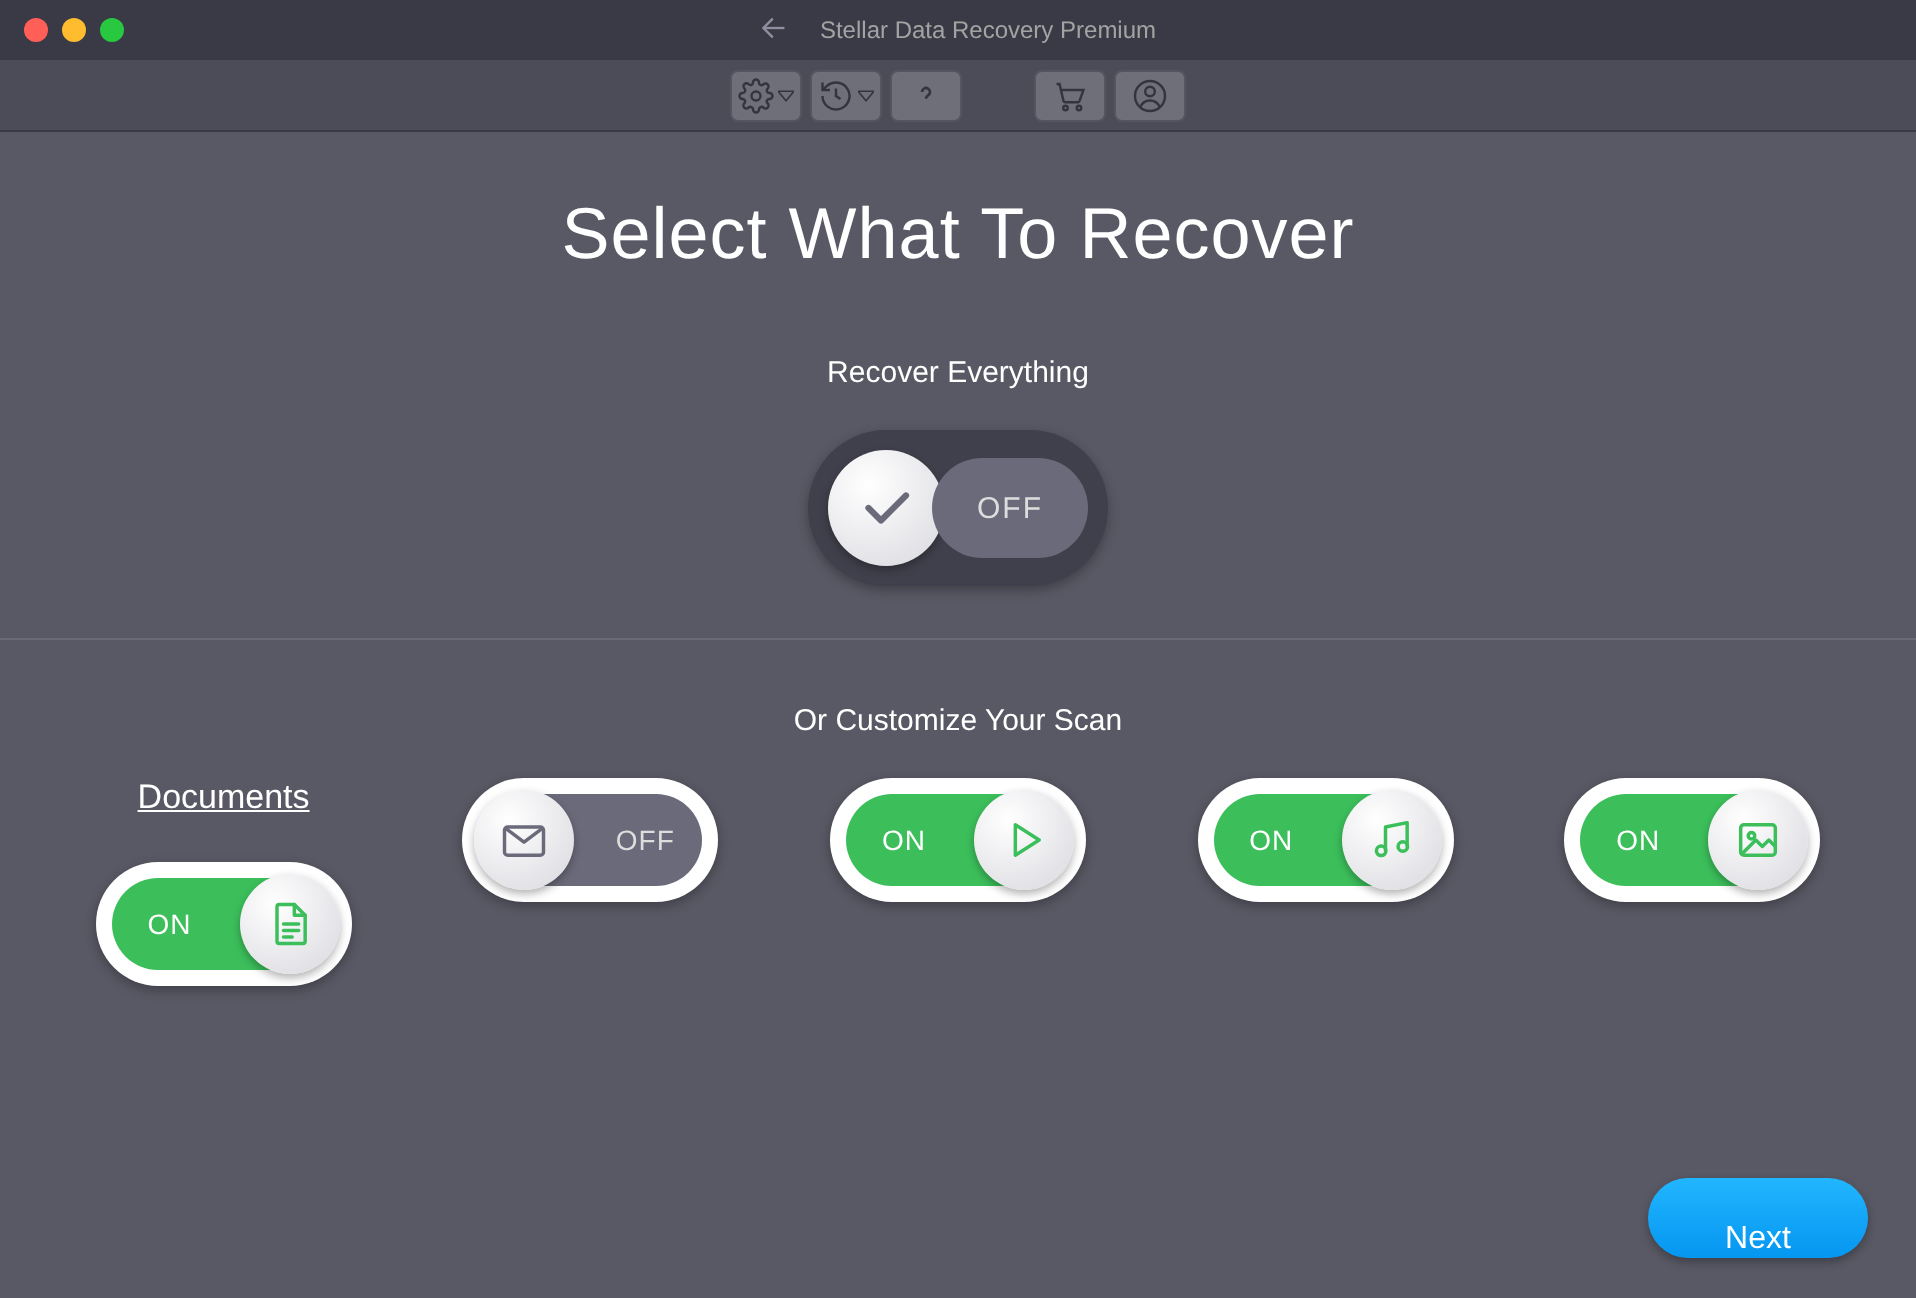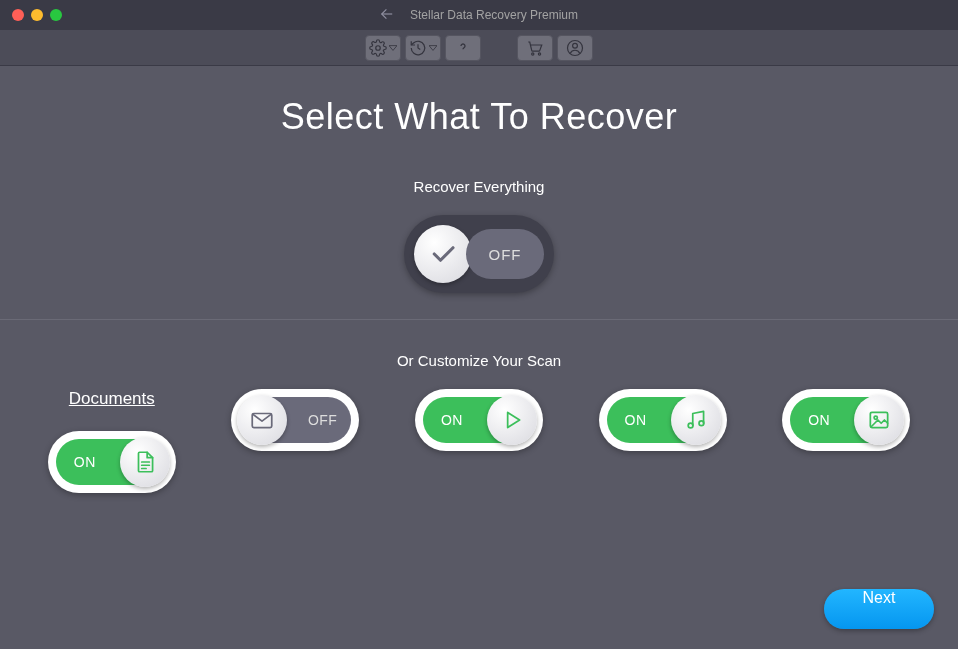--- a/index.html
+++ b/index.html
@@ -171,21 +171,21 @@
   position: absolute;
   right: 24px;
   bottom: 20px;
   width: 110px;
   height: 40px;
   border-radius: 20px;
   background: linear-gradient(#22b6ff, #0596f0);
   color: #fff;
   font-size: 16px;
   display: flex;
-  align-items: flex-start;
+  align-items: flex-end;
   justify-content: center;
   cursor: pointer;
   box-shadow: 0 2px 5px rgba(0,0,0,0.3);
 }
 </style>
 </head>
 <body>
 
 <div class="titlebar">
   <div class="traffic-lights">

